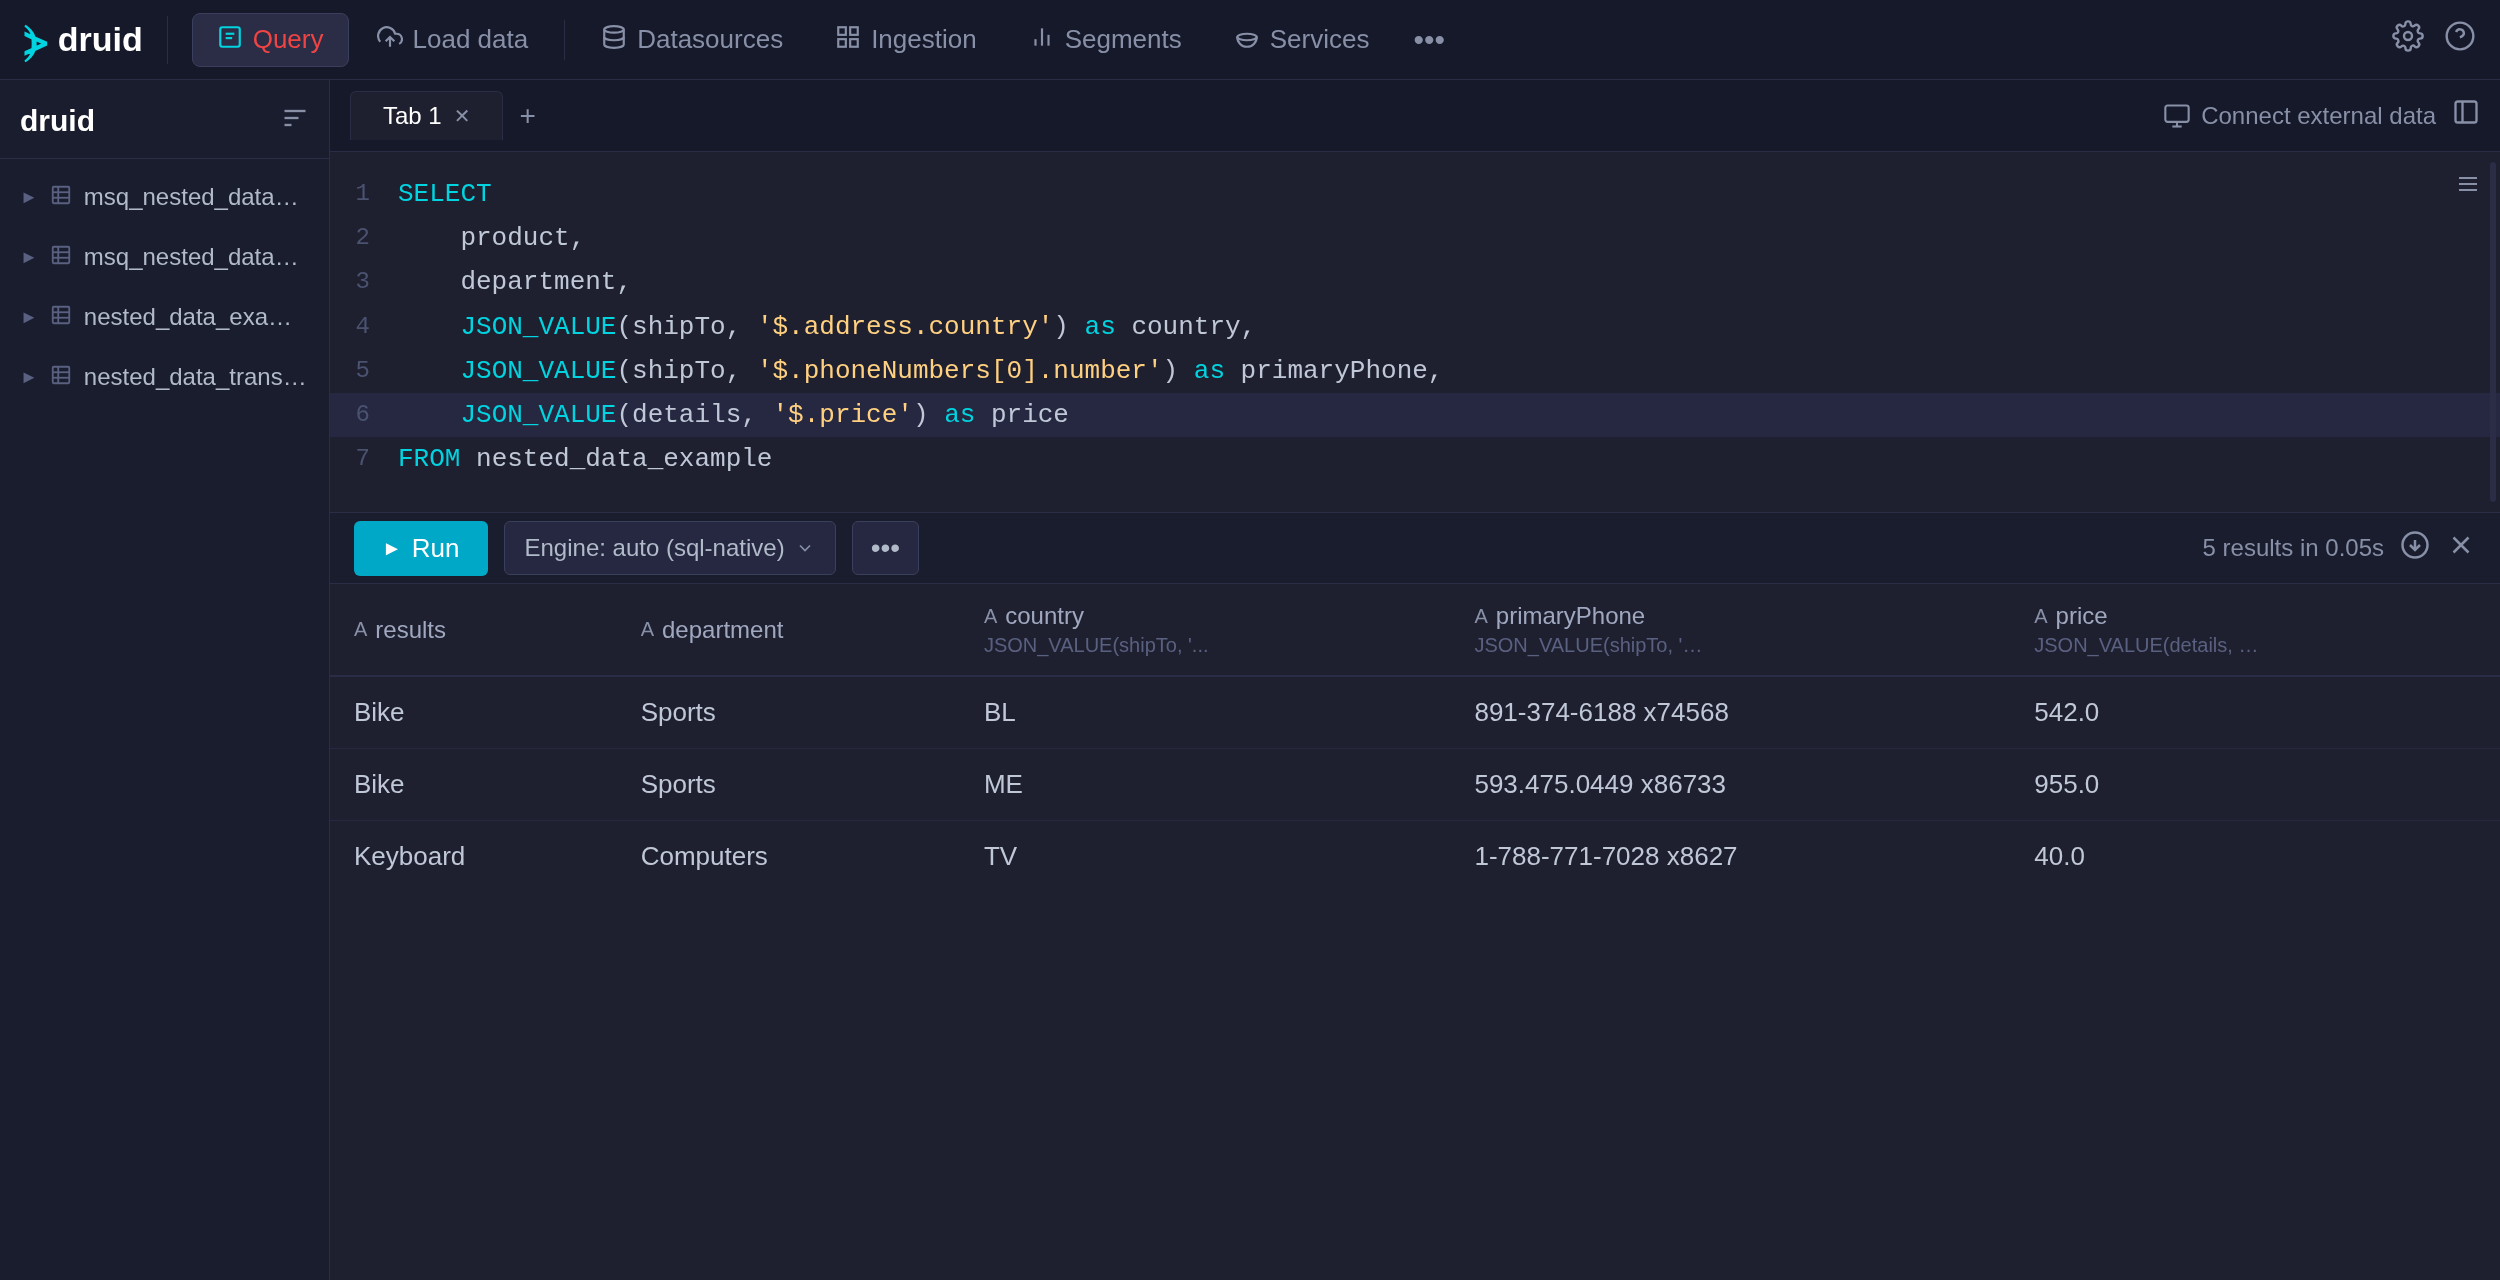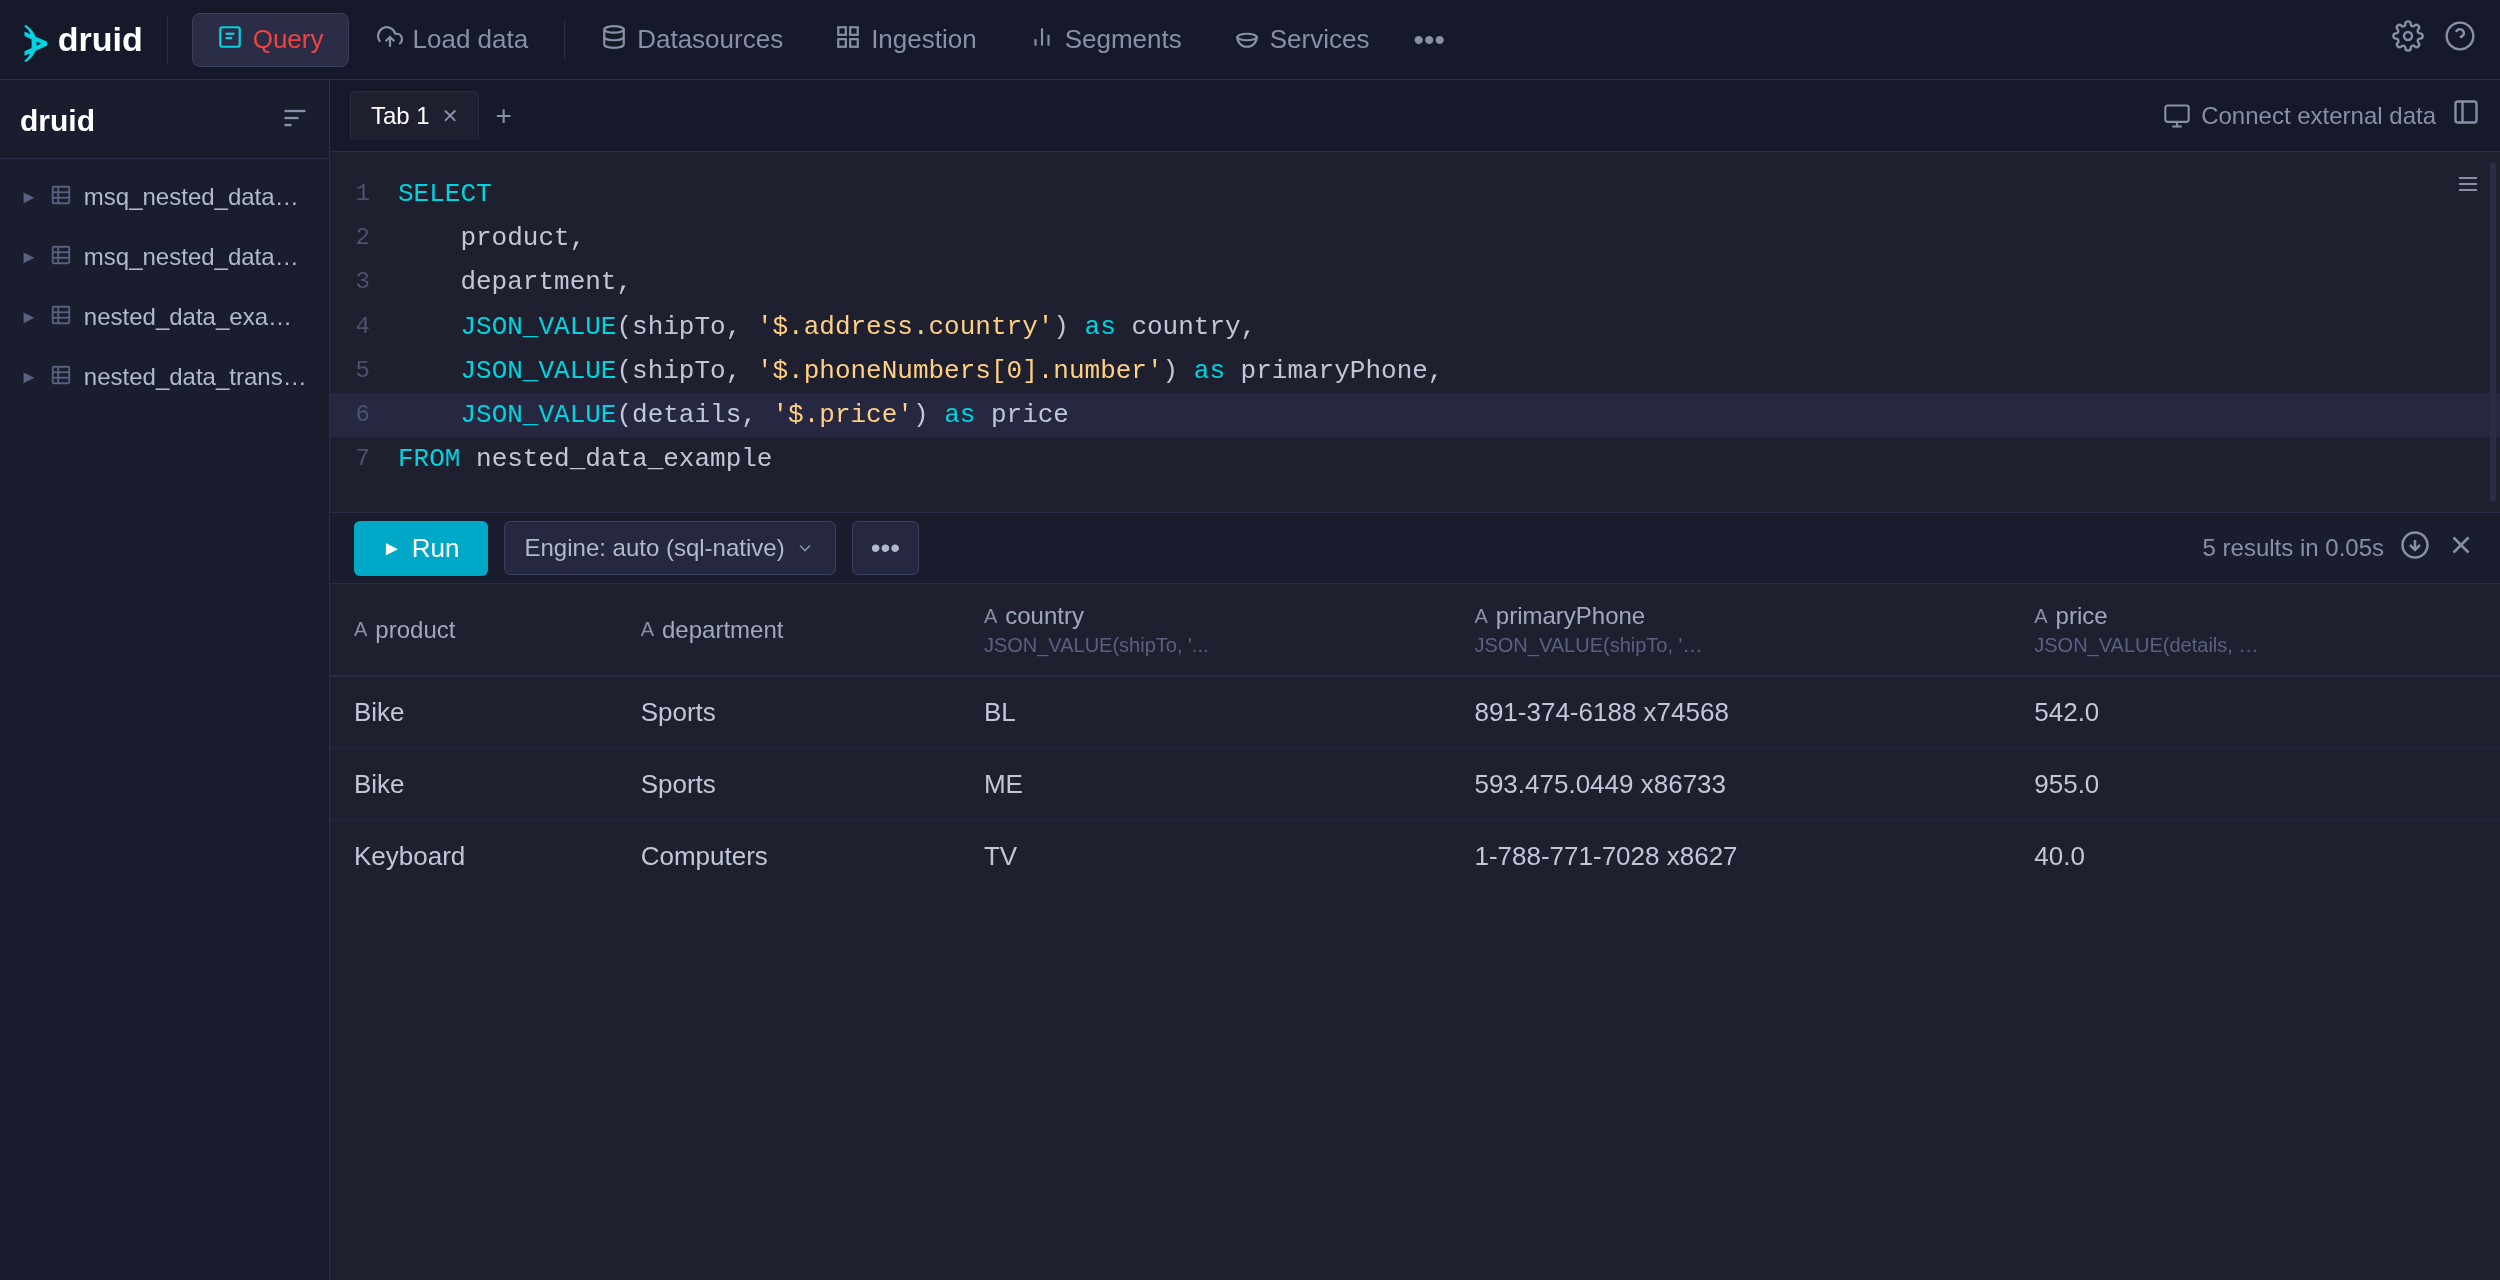--- a/index.html
+++ b/index.html
@@ -170,21 +170,21 @@
       background: #16192a;
       height: 72px;
       padding: 0 20px;
       border-bottom: 1px solid #2a2d45;
       gap: 8px;
     }
     .tab {
       display: flex;
       align-items: center;
       gap: 12px;
-      padding: 10px 20px;
+      padding: 10px 32px;
       background: #1e2030;
       border: 1px solid #2a2d45;
       border-radius: 6px 6px 0 0;
       cursor: pointer;
       color: #ffffff;
       font-size: 24px;
       border-bottom: none;
     }
     .tab-close {
       color: #8890a8;
@@ -649,21 +649,21 @@
       </span>
     </div>
 
     <div class="results-area">
       <table class="results-table">
         <thead>
           <tr>
             <th>
               <div class="col-header-main">
                 <span class="col-icon">A</span>
-                <span>product</span>
+                <span>results</span>
               </div>
             </th>
             <th>
               <div class="col-header-main">
                 <span class="col-icon">A</span>
                 <span>department</span>
               </div>
             </th>
             <th>
               <div class="col-header-main">

